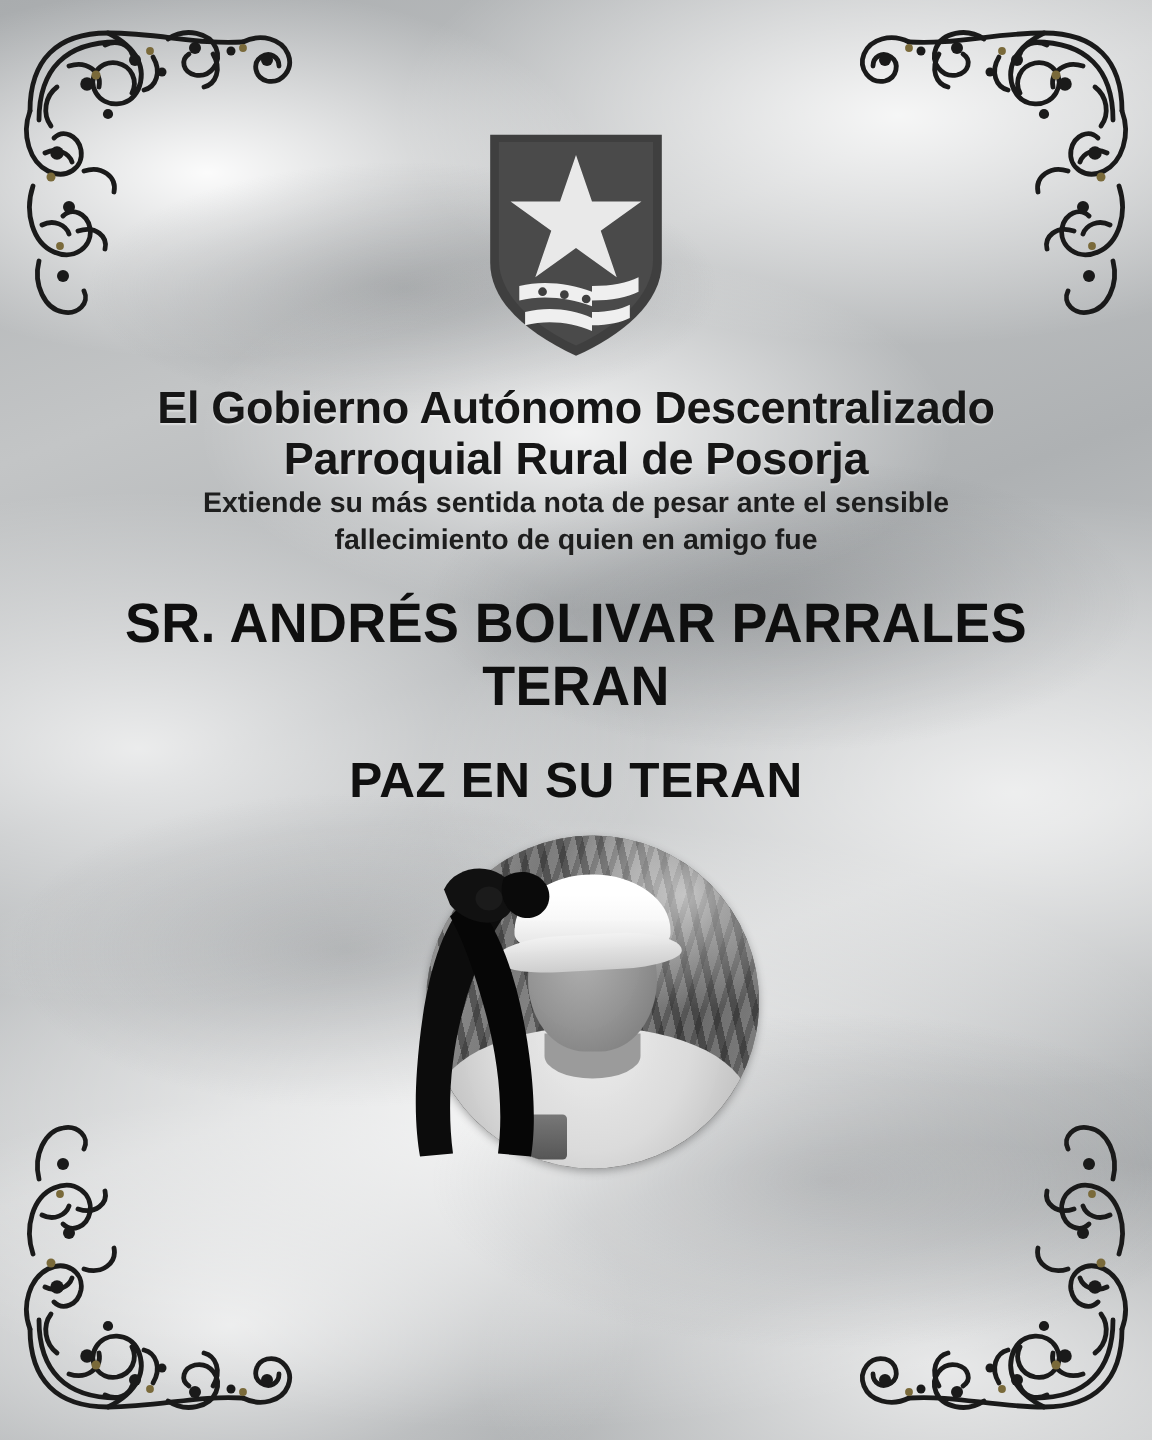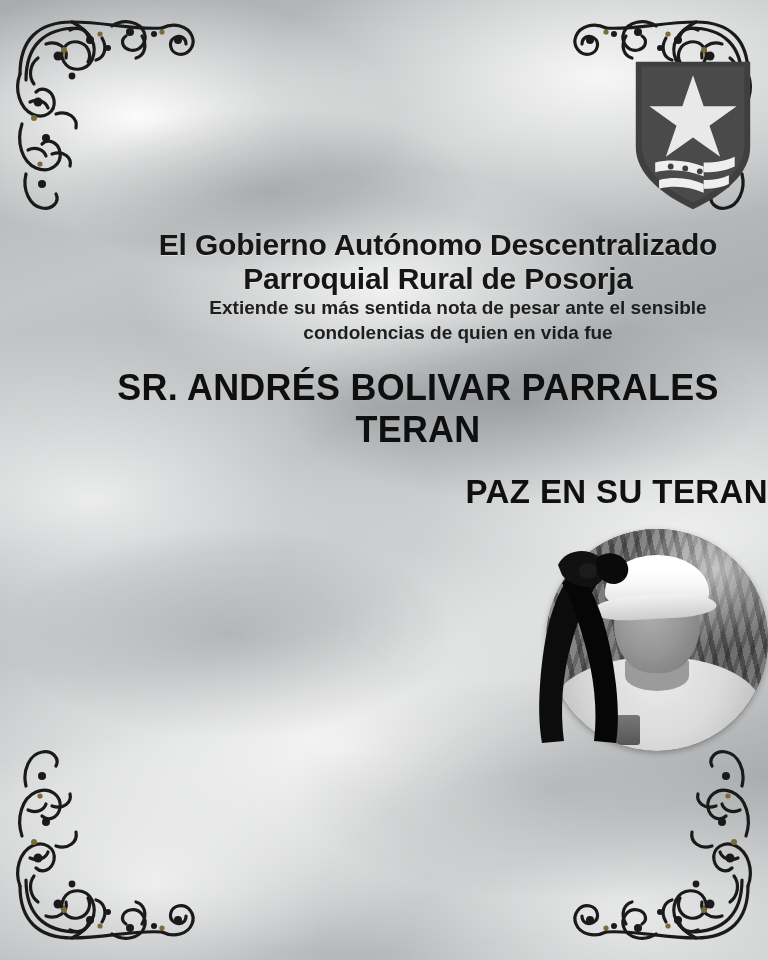--- a/index.html
+++ b/index.html
@@ -56,22 +56,22 @@
   .orn-tr { top: 14px;  right: 12px; transform: scaleX(-1); }
   .orn-bl { bottom: 14px; left: 12px; transform: scaleY(-1); }
   .orn-br { bottom: 14px; right: 12px; transform: scale(-1,-1); }
 
   
   .content {
     position: absolute;
     inset: 0;
     display: flex;
     flex-direction: column;
-    align-items: flex-end;
-    padding-top: 54px;
+    align-items: center;
+    padding-top: 82px;
   }
 
   
   .crest {
     width: 150px;
     height: 160px;
     margin-bottom: 14px;
   }
   .crest svg { width: 100%; height: 100%; display: block; }
 
@@ -428,21 +428,21 @@
       </svg>
     </div>
 
     <div class="org-title">
       <span>El Gobierno Autónomo Descentralizado</span>
       <span class="line2">Parroquial Rural de Posorja</span>
     </div>
 
     <div class="intro">
       <span>Extiende su más sentida nota de pesar ante el sensible</span>
-      <span class="l2">condolencias de quien en vida fue</span>
+      <span class="l2">fallecimiento de quien en amigo fue</span>
     </div>
 
     <div class="deceased-name">SR. ANDRÉS BOLIVAR PARRALES TERAN</div>
 
 
 
     <div class="rip">PAZ EN SU TERAN</div>
 
     <div class="portrait-wrap">
       <div class="portrait">

